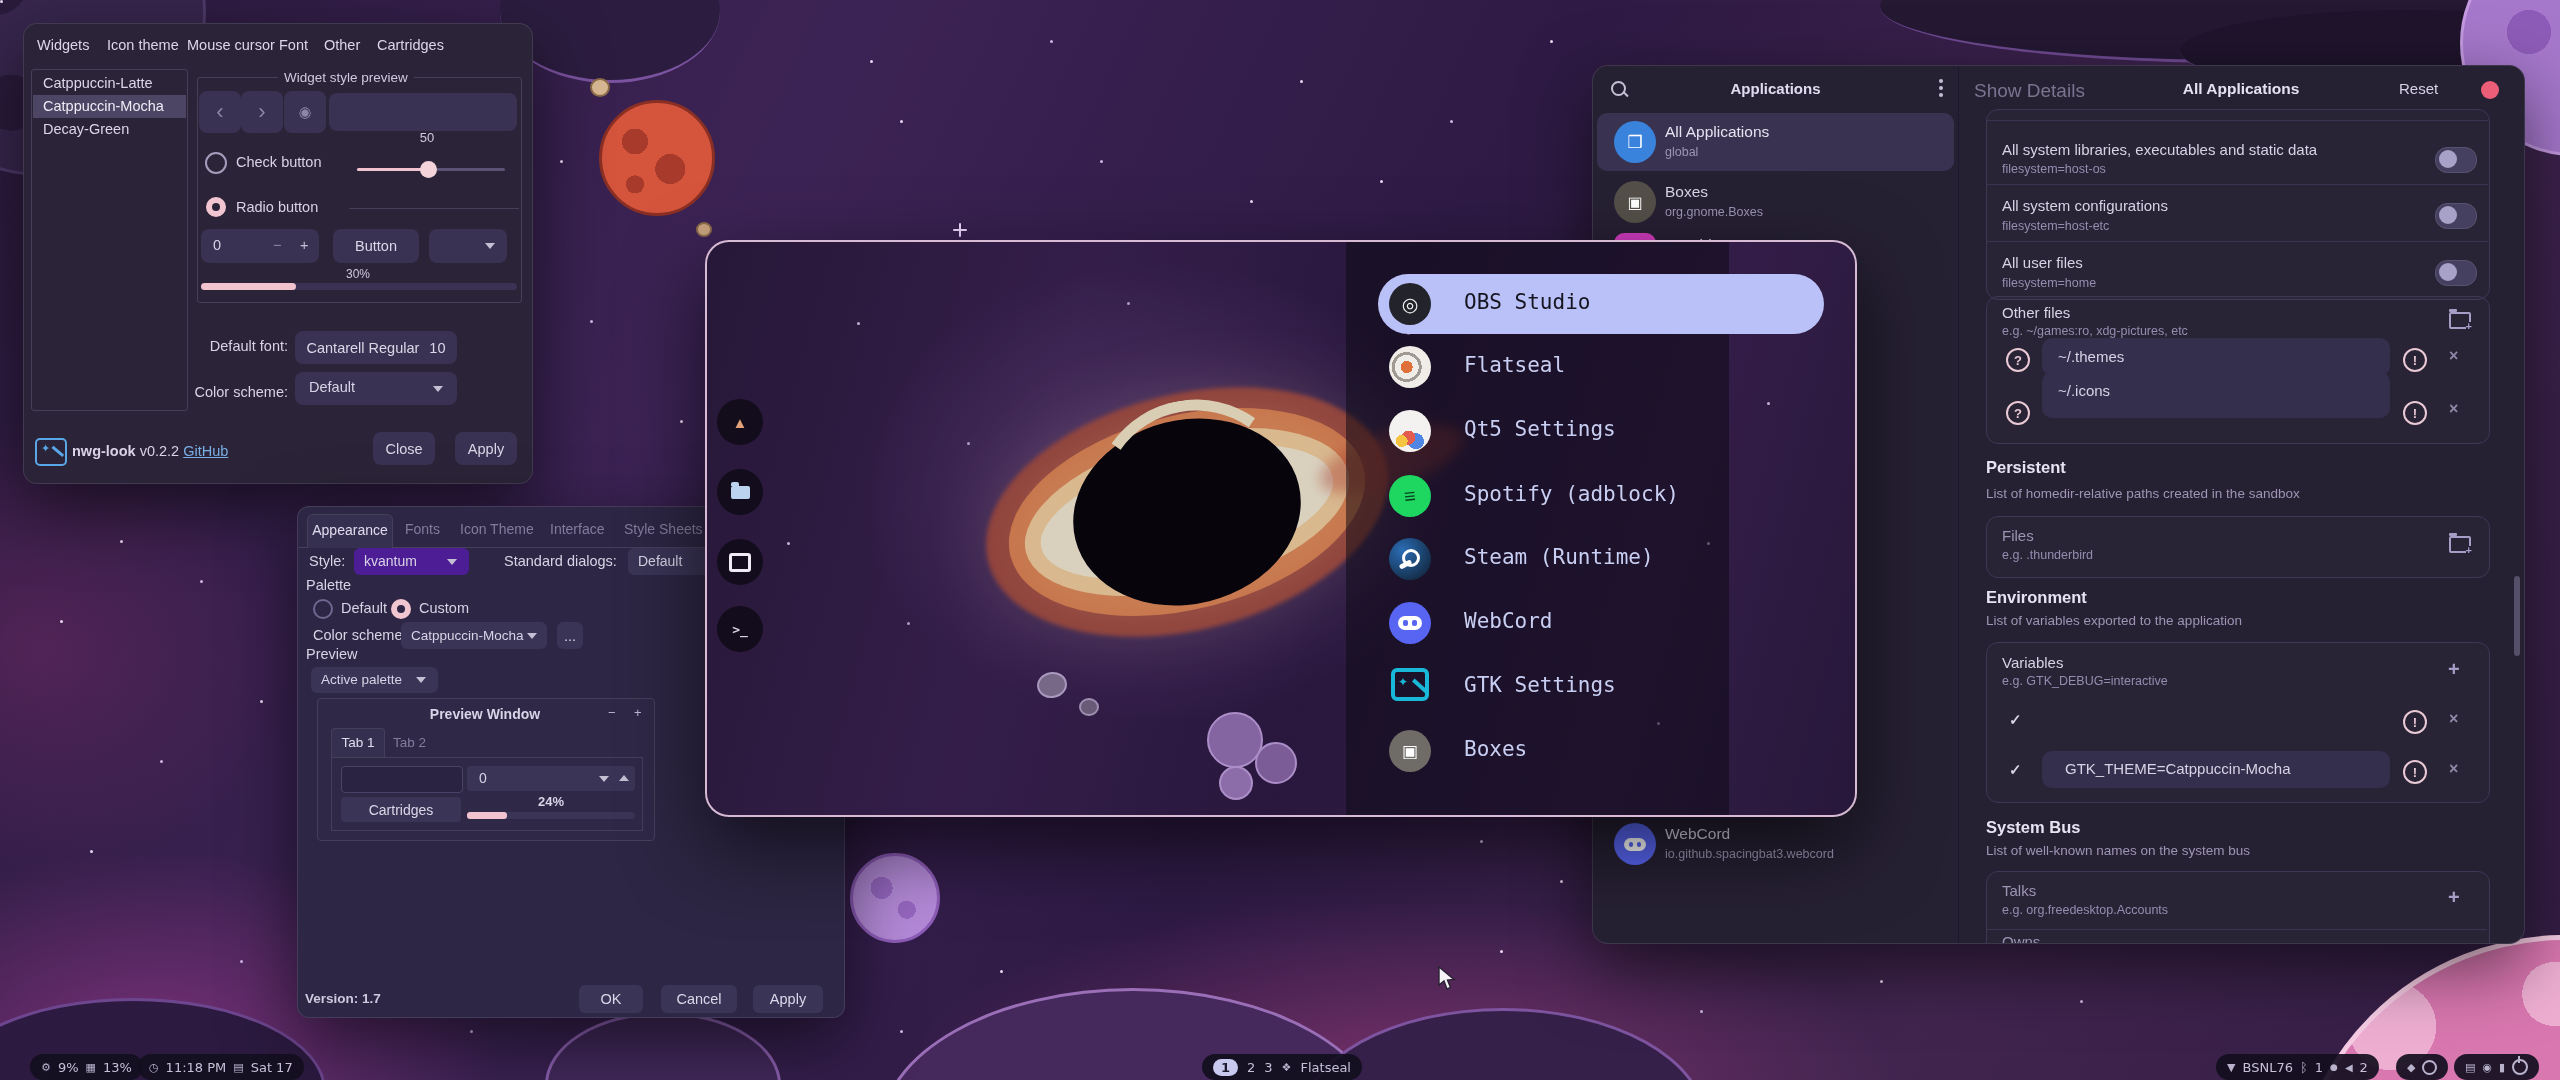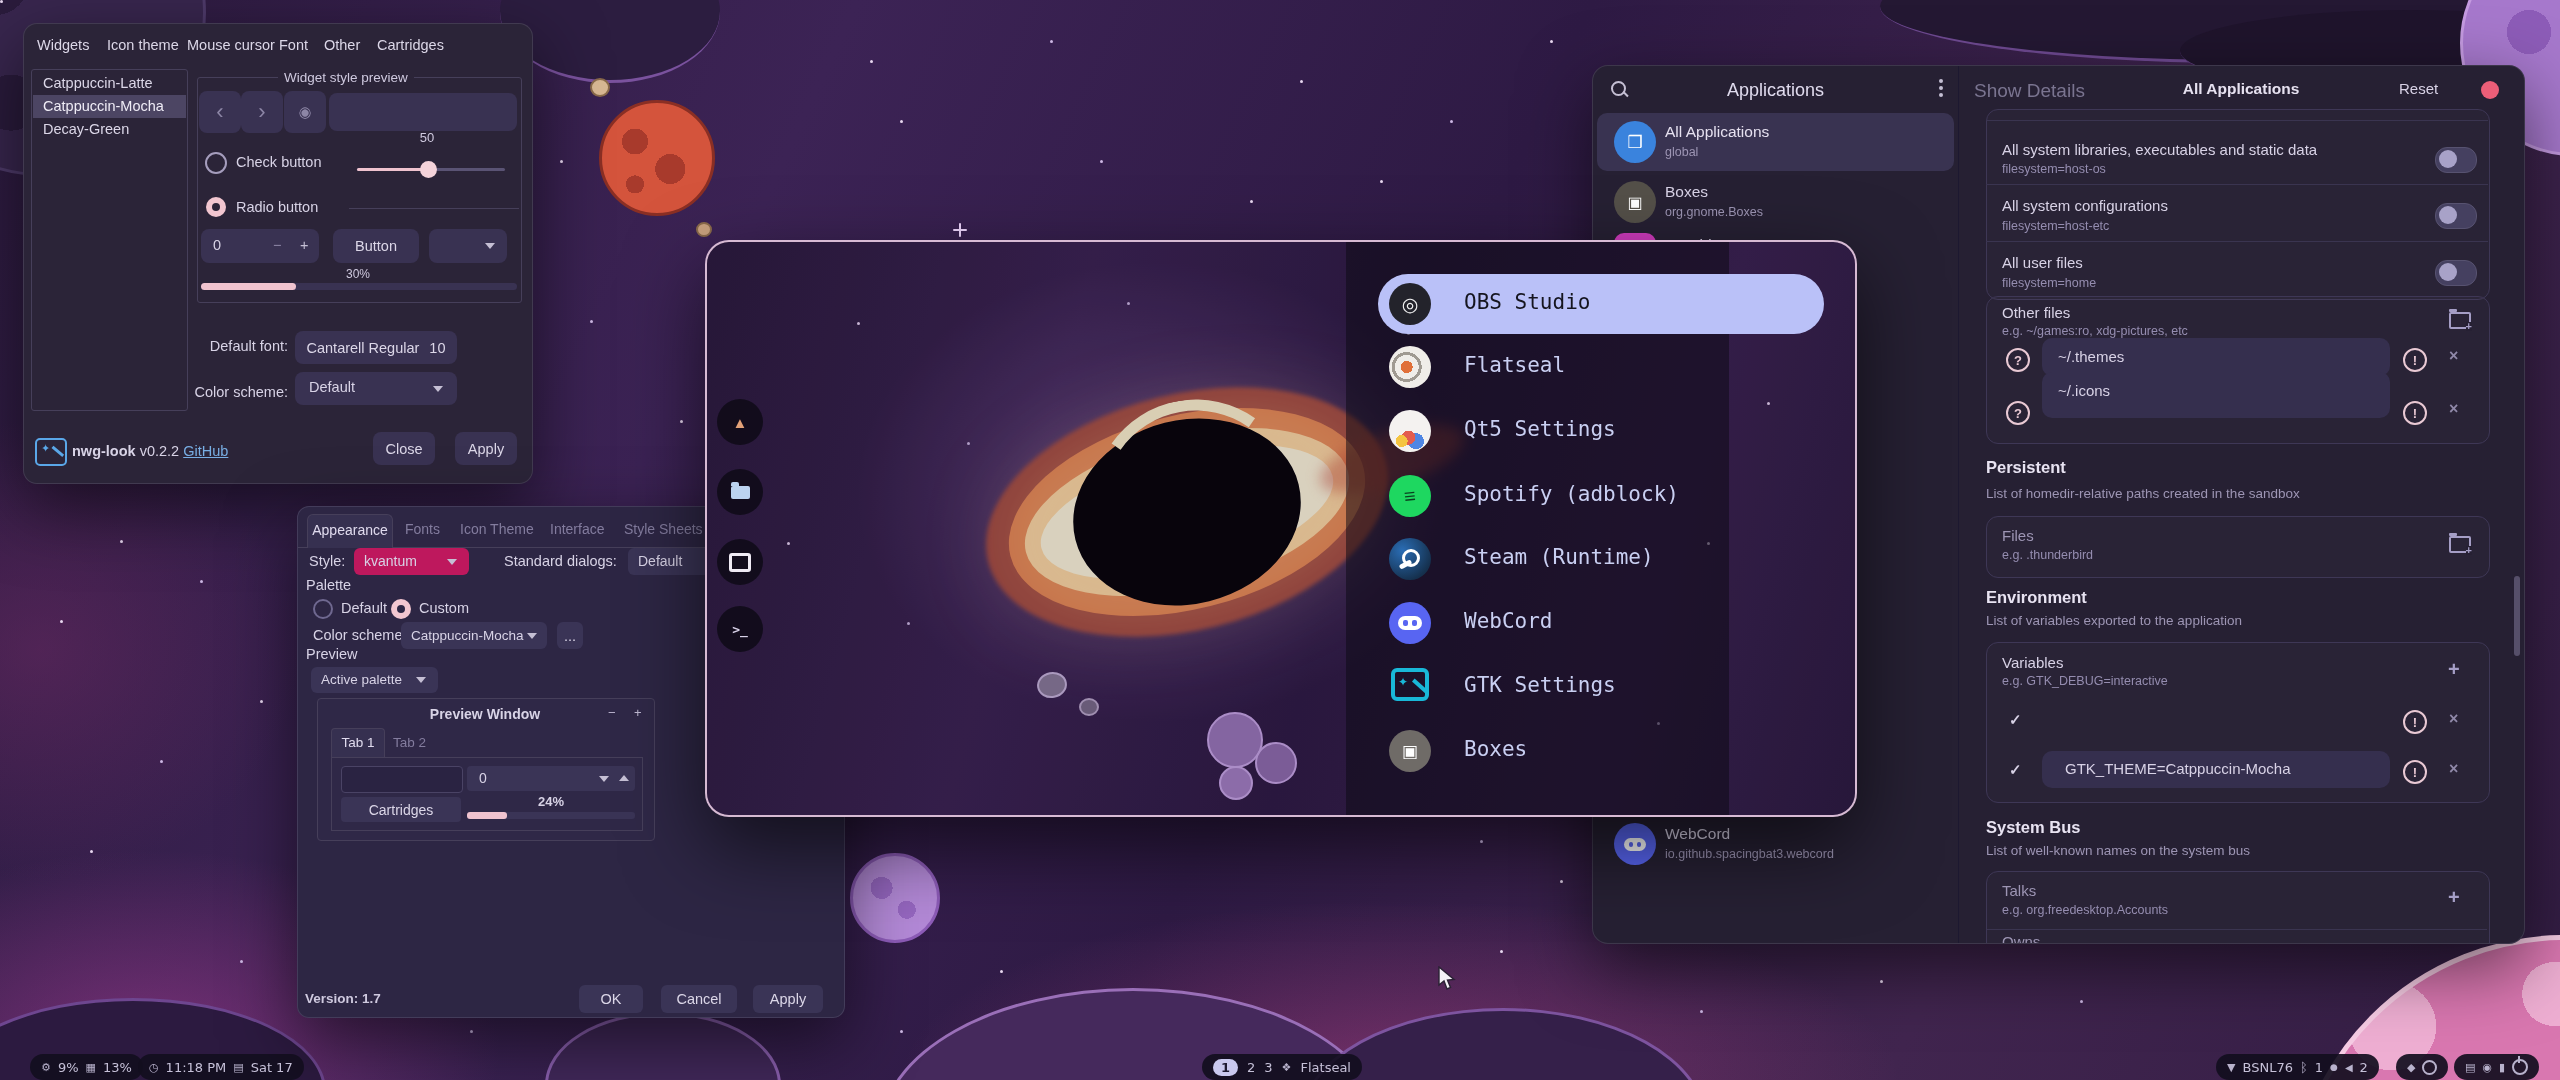--- a/index.html
+++ b/index.html
@@ -195,21 +195,21 @@
   <div class="win" style="left:297px;top:506px;width:546px;height:510px;background:#2d2644;border-radius:12px;">
     <div class="hline a" style="left:0;top:40px;width:546px;"></div>
     <div class="a" style="left:9px;top:7px;width:84px;height:33px;background:#363050;border:1px solid #463f5a;border-bottom:none;border-radius:6px 6px 0 0;text-align:center;">
       <span style="font-size:14px;color:#e0dbee;line-height:31px;">Appearance</span></div>
     <span class="a" style="left:107px;top:14px;font-size:14px;color:#837c9e;">Fonts</span>
     <span class="a" style="left:162px;top:14px;font-size:14px;color:#837c9e;">Icon Theme</span>
     <span class="a" style="left:252px;top:14px;font-size:14px;color:#837c9e;">Interface</span>
     <span class="a" style="left:326px;top:14px;font-size:14px;color:#837c9e;">Style Sheets</span>
 
     <span class="a" style="left:11px;top:46px;font-size:14.5px;">Style:</span>
-    <div class="a panelbox" style="left:56px;top:41px;width:115px;height:27px;background:#be185d;border-radius:6px;">
+    <div class="a panelbox" style="left:56px;top:41px;width:115px;height:27px;background:#4c1d95;border-radius:6px;">
       <span class="a" style="left:10px;top:5px;font-size:14px;">kvantum</span>
       <div class="caret a" style="left:93px;top:11px;"></div>
       </div>
     <span class="a" style="left:206px;top:46px;font-size:14.5px;">Standard dialogs:</span>
     <div class="a panelbox" style="left:330px;top:41px;width:160px;height:27px;background:#3a3456;border-radius:6px;">
       <span class="a" style="left:10px;top:5px;font-size:14px;">Default</span>
       </div>
     <span class="a" style="left:8px;top:70px;font-size:14.5px;">Palette</span>
     <div class="a ellipse" style="left:15px;top:92px;width:16px;height:16px;border:2px solid #6f6890;"></div>
     <span class="a" style="left:43px;top:93px;font-size:14.5px;">Default</span>
@@ -254,21 +254,21 @@
     <div class="a gbtn" style="left:363px;top:478px;width:76px;height:28px;background:#3a3456;border-radius:6px;">Cancel</div>
     <div class="a gbtn" style="left:455px;top:478px;width:70px;height:28px;background:#3a3456;border-radius:6px;">Apply</div>
   </div>
 
   <div class="win" style="left:1592px;top:65px;width:931px;height:877px;background:#262033;border-radius:16px;overflow:hidden;">
 
     <div class="a" style="left:0;top:0;width:365px;height:877px;border-right:1px solid #1d1830;"></div>
     <div class="a" style="left:18px;top:15px;width:11px;height:11px;border:2px solid #c5bfd4;border-radius:50%;">
       <div class="a" style="left:9px;top:10px;width:7px;height:2px;background:#c5bfd4;transform:rotate(45deg);"></div>
       </div>
-    <span class="a" style="left:0;top:14px;width:365px;text-align:center;font-size:18px;font-weight:normal;color:#e0dbee;">Applications</span>
+    <span class="a" style="left:0;top:14px;width:365px;text-align:center;font-size:15px;font-weight:bold;color:#e0dbee;">Applications</span>
     <div class="a" style="left:346px;top:13px;width:4px;height:20px;">
       <div style="width:4px;height:4px;border-radius:50%;background:#c5bfd4;margin-bottom:3px;"></div>
       <div style="width:4px;height:4px;border-radius:50%;background:#c5bfd4;margin-bottom:3px;"></div>
       <div style="width:4px;height:4px;border-radius:50%;background:#c5bfd4;"></div>
       </div>
 
     <div class="a" style="left:4px;top:47px;width:357px;height:58px;background:#393351;border-radius:10px;">
       <div class="licon" style="left:17px;top:8px;background:#3a83dd;color:#fff;font-size:17px;">❒</div>
       <span class="a" style="left:68px;top:10px;font-size:15.5px;color:#e6e1f0;">All Applications</span>
       <span class="a" style="left:68px;top:32px;font-size:12.5px;color:#9d95b4;">global</span>

